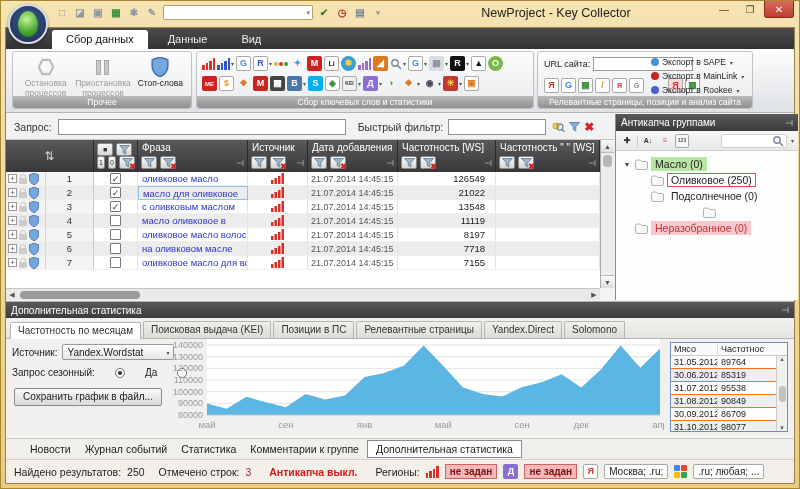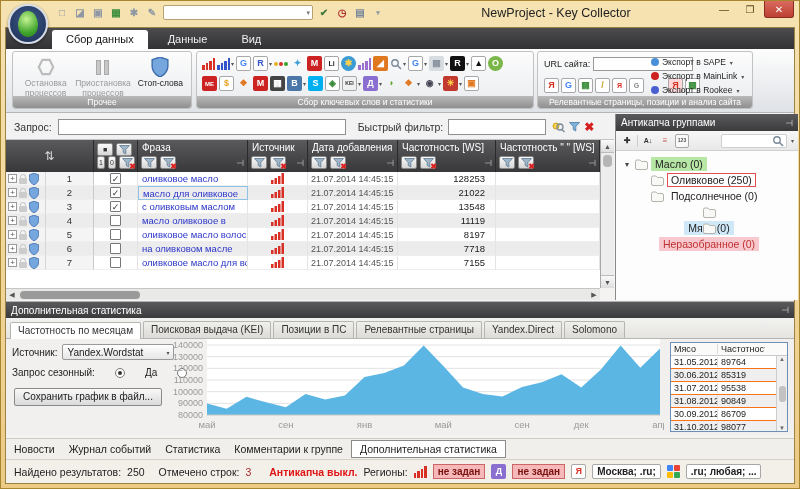--- a/index.html
+++ b/index.html
@@ -148,28 +148,28 @@
   .dt-row{display:flex;height:13px;border-bottom:1px solid #f97316;align-items:center;}
   .dt-row.hdr{background:#fafaf8;border-bottom:1px solid #c9c9c9;}
   .dt-row.alt{background:#efefef;}
   .dt-c1{width:47px;padding-left:3px;border-right:1px solid #dcdcdc;overflow:hidden;}
   .dt-c2{width:47px;padding-left:3px;overflow:hidden;}
   .dt-sb{position:absolute;right:0;top:13px;bottom:0;width:11px;background:#f0f0f0;border-left:1px solid #ccc;
       display:flex;flex-direction:column;justify-content:space-between;align-items:center;font-size:6px;color:#666;}
   .dt-thumb{width:7px;height:16px;background:#c2c2c2;border-radius:3px;}
   
   .btabs{position:absolute;left:0;top:410px;right:0;height:21px;background:#f0efeb;display:flex;align-items:center;
-      padding-left:2px;font-size:10.5px;color:#222;gap:2px;border-top:1px solid #cfccc4;}
+      padding-left:18px;font-size:10.5px;color:#222;gap:2px;border-top:1px solid #cfccc4;}
   .btab{padding:2px 6px;white-space:nowrap;}
   .btab.active{background:#fff;border:1px solid #8a8a8a;padding:2px 8px;}
   .statusbar{position:absolute;left:0;top:431px;right:0;bottom:0;background:#f2f0e9;border-top:1px solid #d5d1c6;
       display:flex;align-items:center;font-size:10.5px;color:#222;padding:0 8px;gap:6px;white-space:nowrap;}
   .badge{background:#f6b8b8;border:1px solid #cc6666;color:#7a1010;font-weight:bold;font-size:10px;
       padding:0 4px;height:15px;display:flex;align-items:center;}
-  .rbox{background:#fff;border:1px solid #a8a8a8;font-size:10px;font-weight:bold;padding:0 4px;height:15px;
+  .rbox{background:#fff;border:1px solid #a8a8a8;font-size:10px;font-weight:normal;padding:0 4px;height:15px;
       display:flex;align-items:center;border-radius:2px;}
   .anticaptcha{color:#e01515;font-weight:bold;}
   .valred{color:#a52a2a;}
 </style>
 </head>
 <body>
 
 <div class="win">
   <div class="orb"></div>
 
@@ -522,21 +522,21 @@
               <span style="display: inline-flex;">
                 <svg width="13" height="11">
                   <rect x="0" y="7" width="2.5" height="4" fill="#d93025"></rect>
                   <rect x="3.5" y="5" width="2.5" height="6" fill="#d93025"></rect>
                   <rect x="7" y="3" width="2.5" height="8" fill="#d93025"></rect>
                   <rect x="10.5" y="0" width="2.5" height="11" fill="#d93025"></rect>
                 </svg>
               </span>
             </div>
             <div class="cell c-date2">21.07.2014 14:45:15</div>
-            <div class="cell c-ws3">128253</div>
+            <div class="cell c-ws3">126549</div>
             <div class="cell c-ws4"></div>
           </div>
           <div class="grow alt">
             <div class="cell c-ctl">
               <span class="plusbox">+</span>
               <span class="lock"></span>
               <span style="display: inline-flex;">
                 <svg width="10" height="12" viewBox="0 0 12 14">
                   <path d="M6 0 L11.5 2 V6.5 C11.5 10.5 9 12.5 6 14 C3 12.5 0.5 10.5 0.5 6.5 V2 Z" fill="#76a6de" stroke="#3f6fae"></path>
                 </svg>
@@ -770,21 +770,21 @@
           </div>
           <div class="titem" style="padding-left: 4px; flex-direction: column;">
             <span class="texp"></span>
             <span class="tfolder">
               <svg width="13" height="11" viewBox="0 0 13 11">
                 <path d="M0.5 2.5 Q0.5 1 2 1 H5 L6.5 2.5 H11 Q12.5 2.5 12.5 4 V9 Q12.5 10.5 11 10.5 H2 Q0.5 10.5 0.5 9 Z" fill="#f8f8f6" stroke="#b4b4ac"></path>
               </svg>
             </span>
             <span class="tlabel" style="background: rgb(207, 232, 248);">Мясо (0)</span>
           </div>
-          <div class="titem" style="padding-left: 4px; flex-direction: column;">
+          <div class="titem" style="padding-left: 4px;">
             <span class="texp"></span>
             <span class="tfolder">
               <svg width="13" height="11" viewBox="0 0 13 11">
                 <path d="M0.5 2.5 Q0.5 1 2 1 H5 L6.5 2.5 H11 Q12.5 2.5 12.5 4 V9 Q12.5 10.5 11 10.5 H2 Q0.5 10.5 0.5 9 Z" fill="#f8f8f6" stroke="#b4b4ac"></path>
               </svg>
             </span>
             <span class="tlabel" style="background: rgb(247, 201, 206); color: rgb(192, 48, 48);">Неразобранное (0)</span>
           </div>
         </div>
     </div>
@@ -893,21 +893,21 @@
         <div class="btab">Комментарии к группе</div>
         <div class="btab active">Дополнительная статистика</div>
       </div>
 
     <div class="statusbar">
       <span>Найдено результатов:</span>
       <span>250</span>
       <span style="margin-left:8px">Отмечено строк:</span>
       <span class="valred">3</span>
       <span class="anticaptcha" style="margin-left:12px">Антикапча выкл.</span>
-      <span style="margin-left:0">Регионы:</span>
+      <span style="margin-left:12px">Регионы:</span>
       <span id="sbBars" style="display:flex">
           <span class="bars">
             <i style="height: 5px; background: rgb(217, 48, 37);"></i>
             <i style="height: 7px; background: rgb(217, 48, 37);"></i>
             <i style="height: 9px; background: rgb(217, 48, 37);"></i>
             <i style="height: 12px; background: rgb(217, 48, 37);"></i>
           </span>
         </span>
       <span class="badge">не задан</span>
       <span id="sbDirect" style="display:flex">

